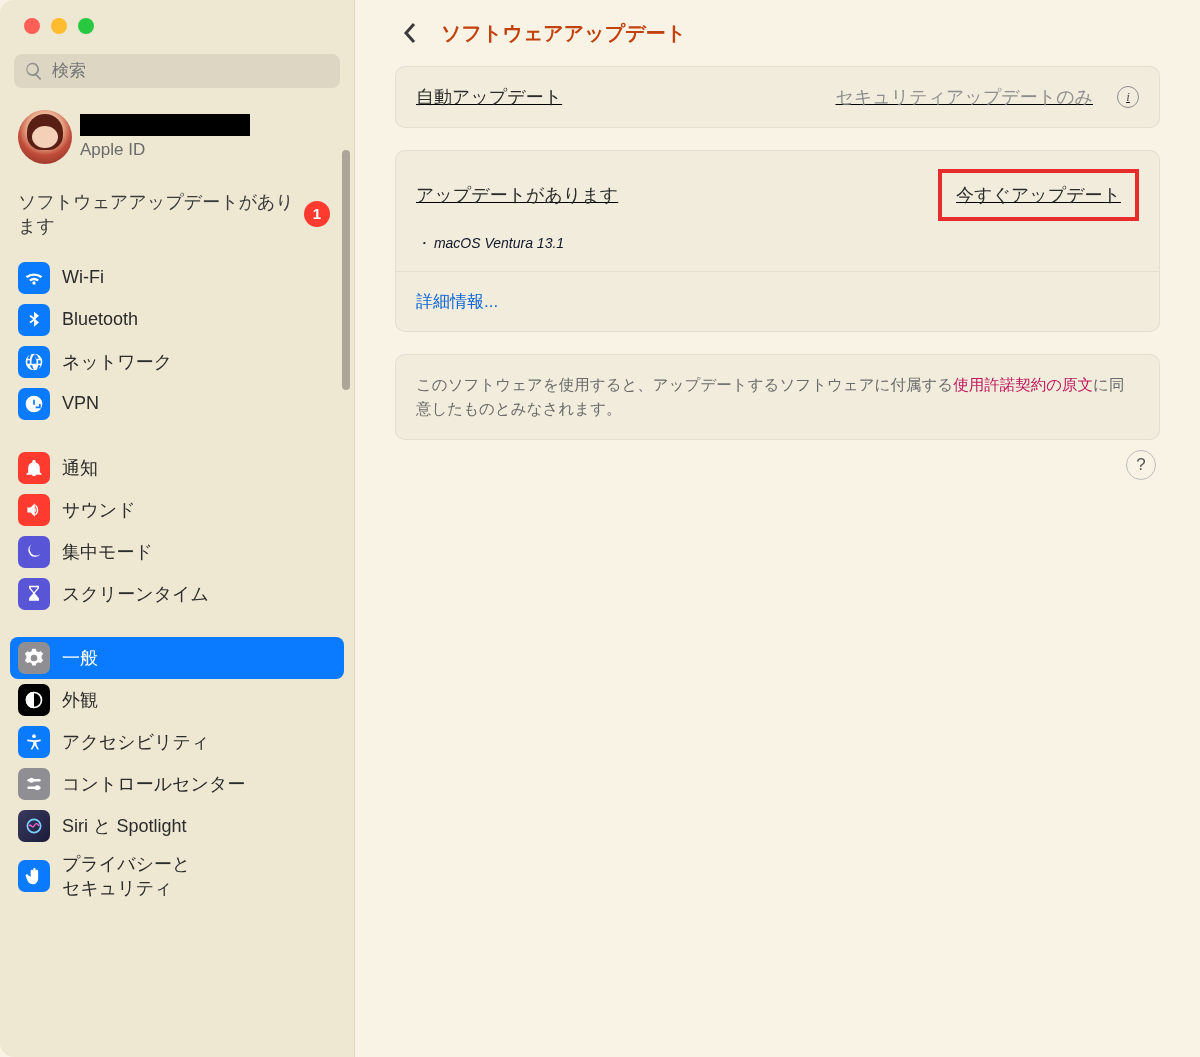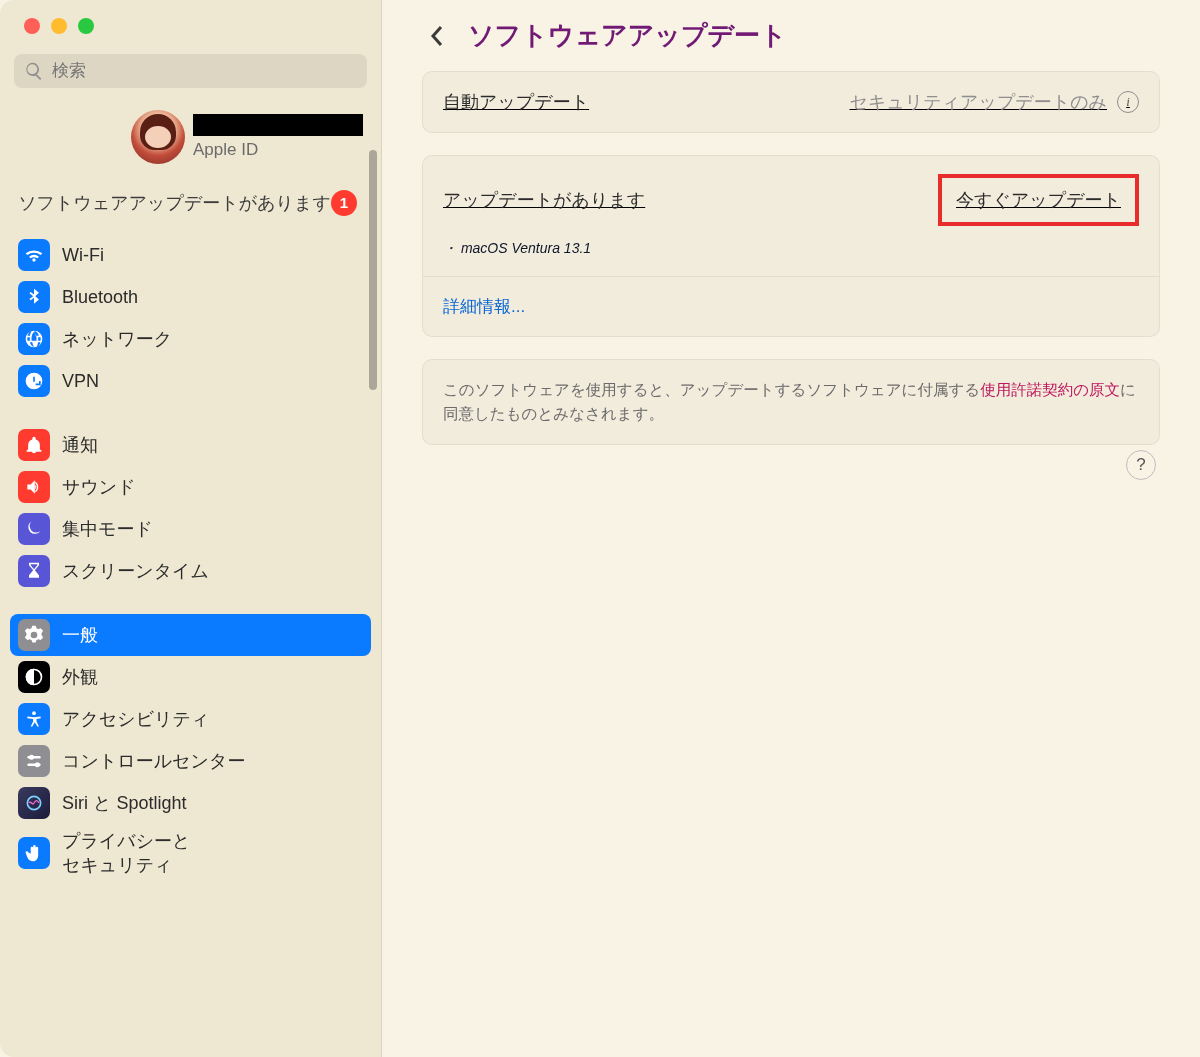--- a/index.html
+++ b/index.html
@@ -6,21 +6,21 @@
 body {
   font-family: -apple-system, "Hiragino Sans", "Helvetica Neue", sans-serif;
   background: #f9f3e5;
   width: 1200px;
   height: 1057px;
   overflow: hidden;
   display: flex;
   border-radius: 14px;
 }
 .sidebar {
-  width: 382px;
+  width: 355px;
   background: #eee7d2;
   display: flex;
   flex-direction: column;
   border-right: 1px solid rgba(0,0,0,0.08);
   position: relative;
 }
 .traffic-lights {
   display: flex;
   gap: 11px;
   padding: 18px 20px 10px 24px;
@@ -42,21 +42,20 @@
 .search svg { width: 20px; height: 20px; margin-right: 8px; fill: #8e8e8e; }
 .search input {
   border: none; background: transparent; outline: none;
   font-size: 17px; flex: 1; color: #333;
 }
 .account {
   display: flex;
   align-items: center;
   padding: 10px 18px 12px 18px;
   gap: 8px;
-  justify-content: flex-end;
 }
 .avatar {
   width: 54px; height: 54px; border-radius: 50%;
   background: radial-gradient(circle at 50% 35%, #ffe0c9 20%, #e8a98a 40%, #c14c3a 60%, #7b2a20 100%);
   position: relative;
   overflow: hidden;
 }
 .avatar::before {
   content: ""; position: absolute; width: 36px; height: 36px;
   background: #5a1f14; border-radius: 50% 50% 40% 40%;
@@ -135,37 +134,37 @@
 .main-header {
   display: flex; align-items: center; gap: 16px;
   padding-bottom: 18px;
 }
 .back-btn {
   width: 30px; height: 30px;
   display: flex; align-items: center; justify-content: center;
   color: #3b3b3b; cursor: pointer;
 }
 .back-btn svg { width: 16px; height: 24px; stroke: #3b3b3b; stroke-width: 3; fill: none; }
-.page-title { font-size: 26px; font-weight: 700; color: #701a75; }
+.page-title { font-size: 20px; font-weight: 700; color: #c2410c; }
 .card {
   background: #f2ecdd;
   border: 1px solid rgba(0,0,0,0.06);
   border-radius: 10px;
   margin-bottom: 22px;
 }
 .card-row {
   display: flex; align-items: center; justify-content: space-between;
   padding: 18px 20px;
   font-size: 18px;
   border-bottom: 1px solid rgba(0,0,0,0.06);
   text-decoration: underline;
 }
 .card-row:last-child { border-bottom: none; }
 .card-row .left { color: #2b2b2b; font-weight: 500; }
-.card-row .right { color: #8e8e8e; display: flex; align-items: center; gap: 10px; }
+.card-row .right { color: #8e8e8e; display: flex; align-items: center; gap: 24px; }
 .info-circle {
   width: 22px; height: 22px; border: 1.5px solid #8e8e8e;
   border-radius: 50%; display: flex; align-items: center; justify-content: center;
   font-size: 13px; font-style: italic; font-family: Georgia, serif;
   color: #555;
 }
 .update-btn {
   border: 4px solid #e82c2c;
   background: #f2ecdd;
   padding: 10px 14px;

